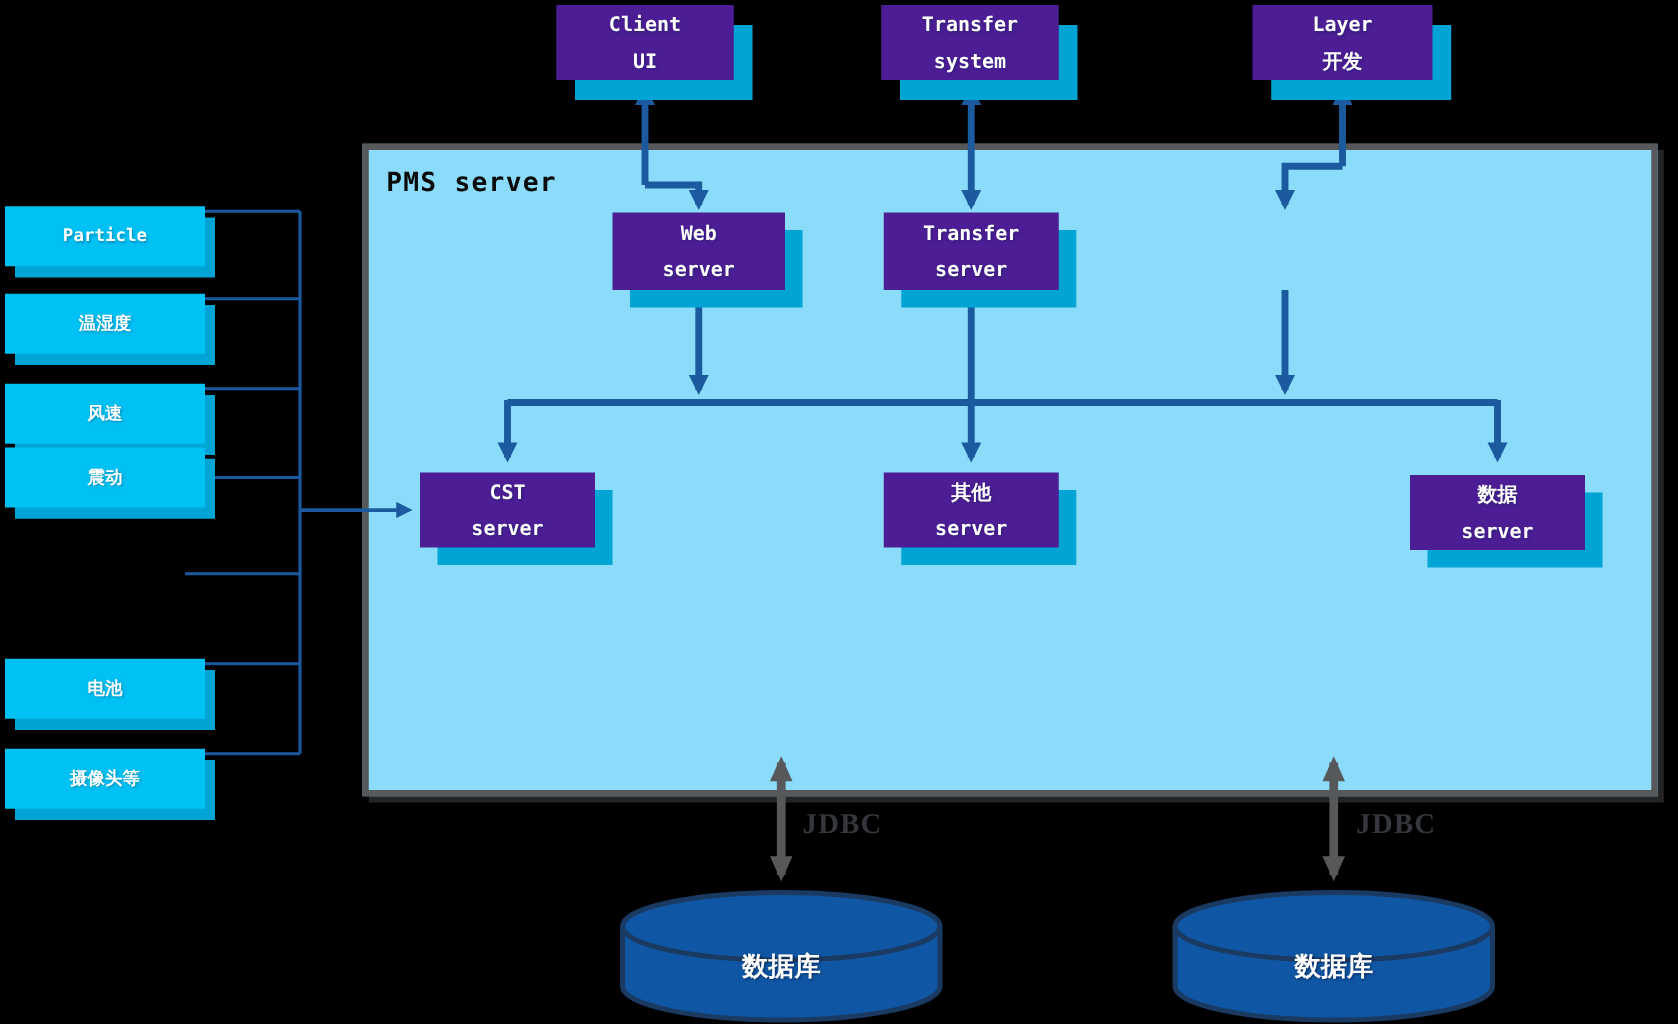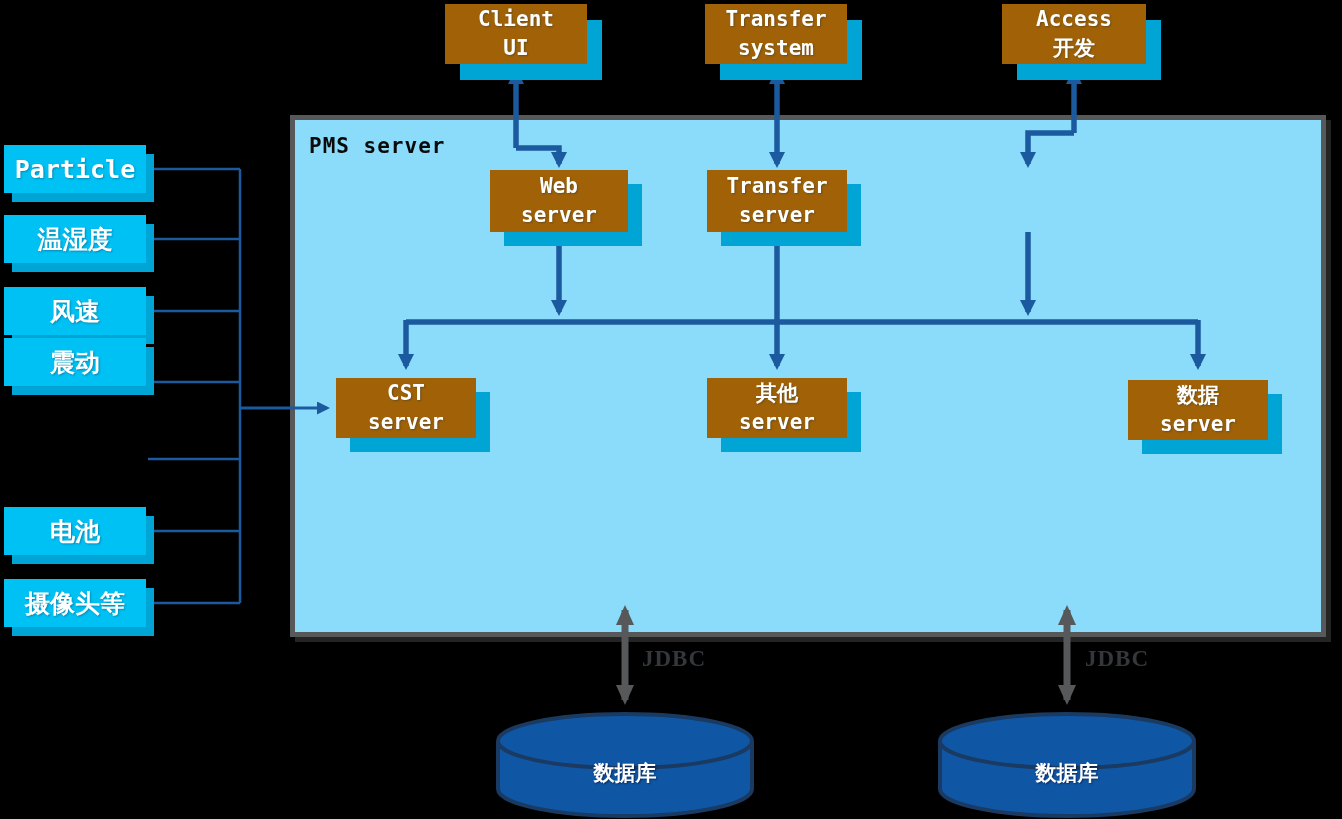--- a/index.html
+++ b/index.html
@@ -25,50 +25,51 @@
     position: absolute;
     left: 309px; top: 134px;
     font-size: 21px;
     font-weight: 600;
     color: #0a0a0a;
     letter-spacing: 1px;
   }
   
   .node {
     position: absolute;
-    background: #a16207;
+    background: #4c1d95;
     color: #fff;
     display: flex;
     flex-direction: column;
     align-items: center;
     justify-content: center;
     text-align: center;
-    font-size: 21px;
+    font-size: 16px;
     font-weight: 700;
     line-height: 29px;
     text-shadow: 1px 1px 2px rgba(0,40,70,0.35);
     box-shadow: 14px 14px 0 #00a5d6;
   }
   .node.top { box-shadow: 15px 16px 0 #00a5d6; }
   .sensor {
     position: absolute;
     left: 4px;
-    width: 142px;
+    width: 160px;
     background: #00c1f4;
     color: #fff;
     display: flex;
     align-items: center;
     justify-content: center;
     text-align: center;
-    font-size: 25px;
+    font-size: 14px;
     font-weight: 700;
     line-height: 27px;
     padding: 0 16px;
     text-shadow: 1px 1px 2px rgba(0,40,70,0.35);
     box-shadow: 8px 9px 0 #00a5d6;
+    margin-top: 20px;
   }
   #sql-bar {
     position: absolute;
     left: 336px; top: 535px;
     width: 952px; height: 62px;
     background: #00c1f4;
     color: #fff;
     display: flex;
     align-items: center;
     justify-content: center;
@@ -161,21 +162,21 @@
 
   <div class="node top" style="left:445px;top:4px;width:142px;height:60px;">
     <span>Client</span>
     <span>UI</span>
   </div>
   <div class="node top" style="left:705px;top:4px;width:142px;height:60px;">
     <span>Transfer</span>
     <span>system</span>
   </div>
   <div class="node top" style="left:1002px;top:4px;width:144px;height:60px;">
-    <span>Access</span>
+    <span>Layer</span>
     <span>开发</span>
   </div>
 
   <div class="node" style="left:490px;top:170px;width:138px;height:62px;">
     <span>Web</span>
     <span>server</span>
   </div>
   <div class="node" style="left:707px;top:170px;width:140px;height:62px;">
     <span>Transfer</span>
     <span>server</span>

